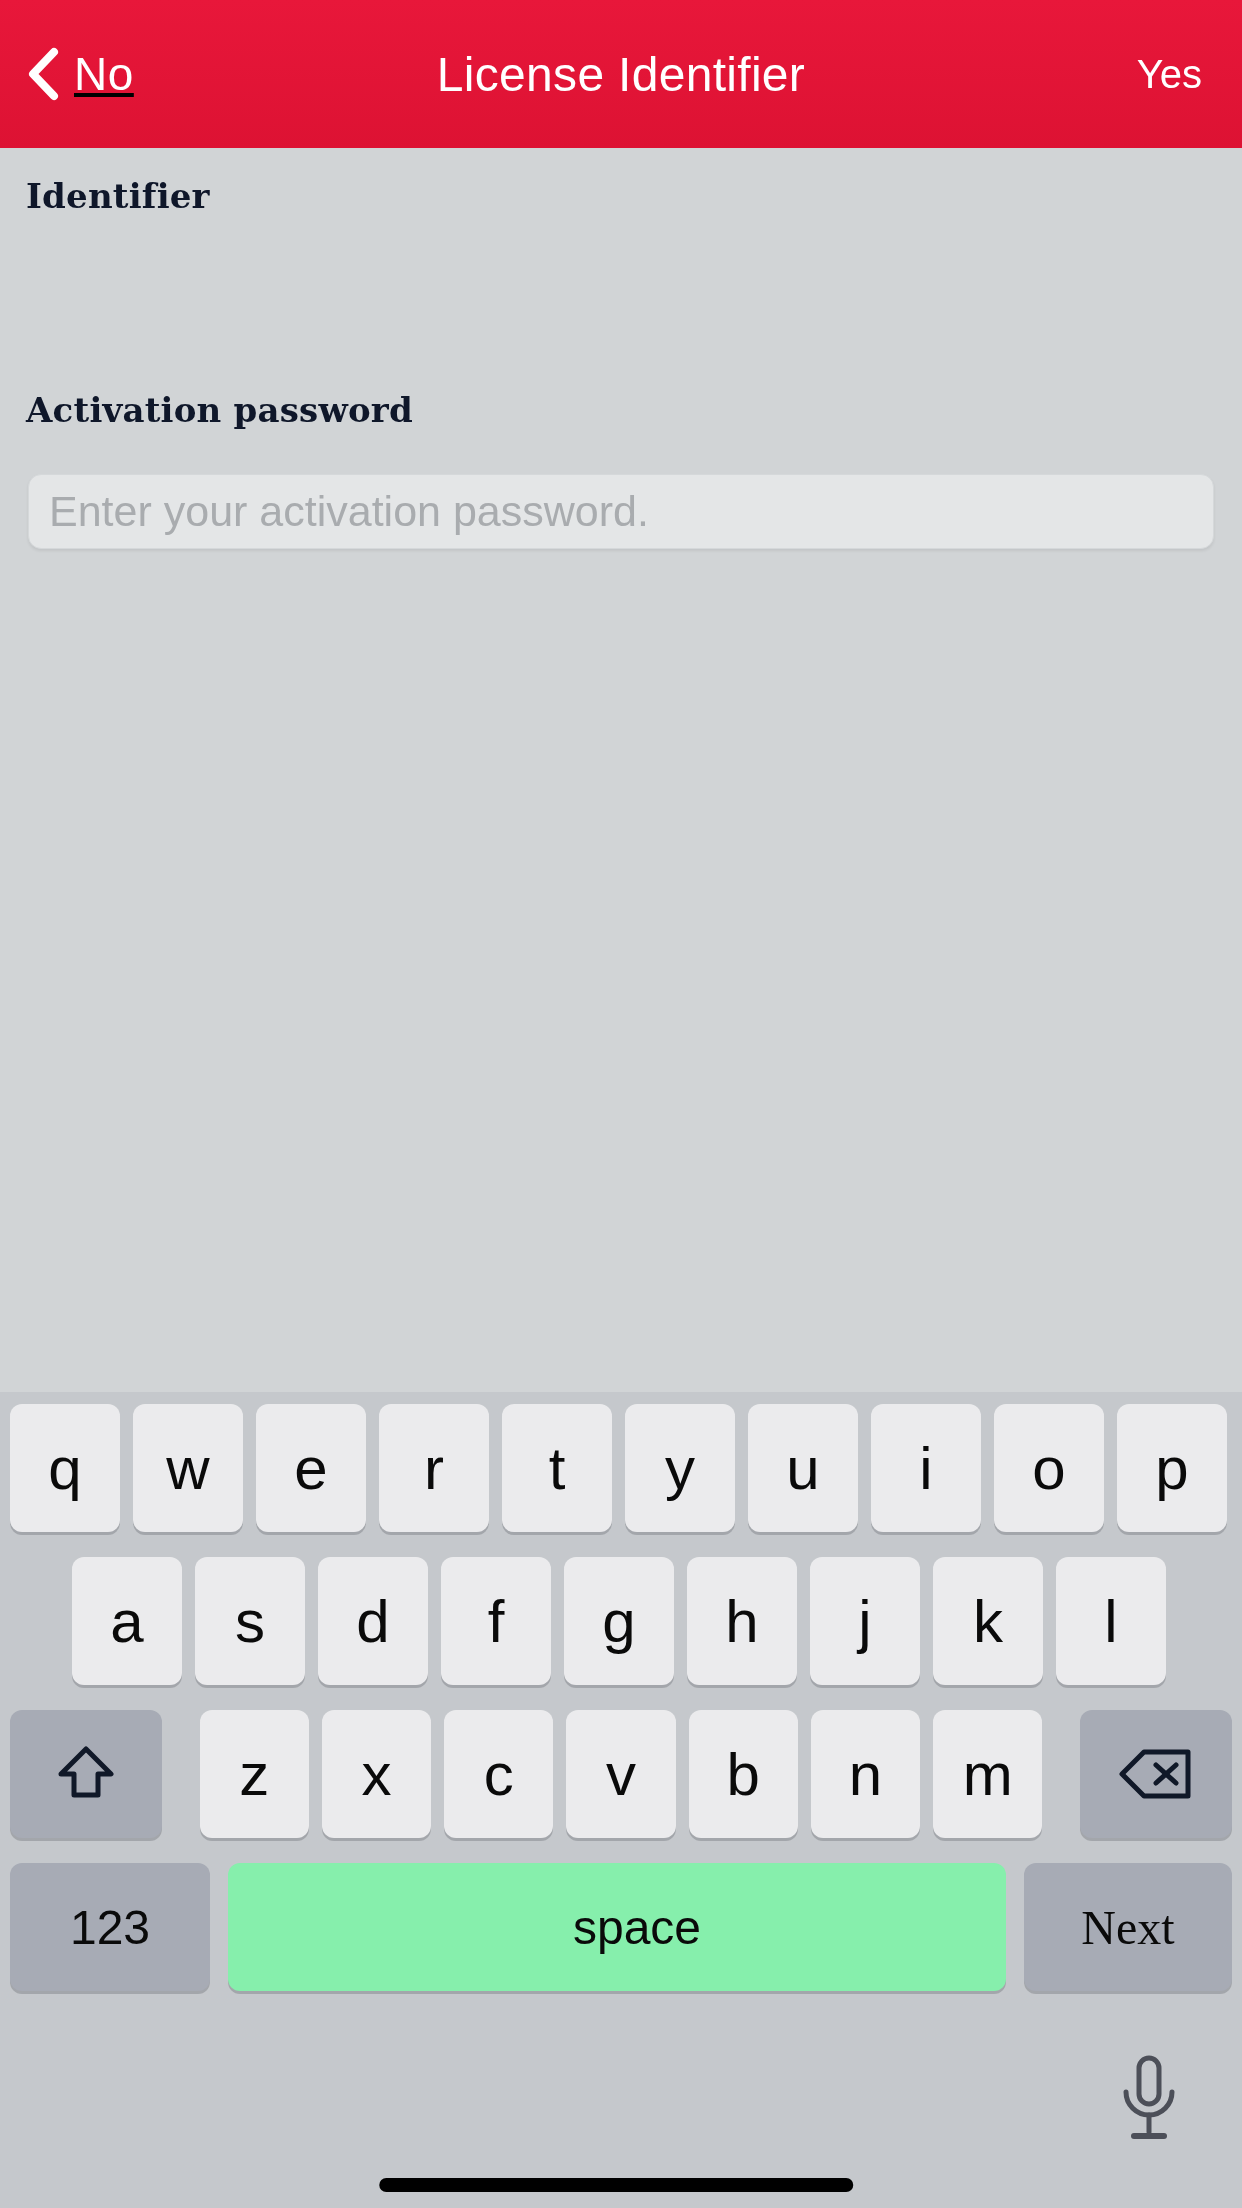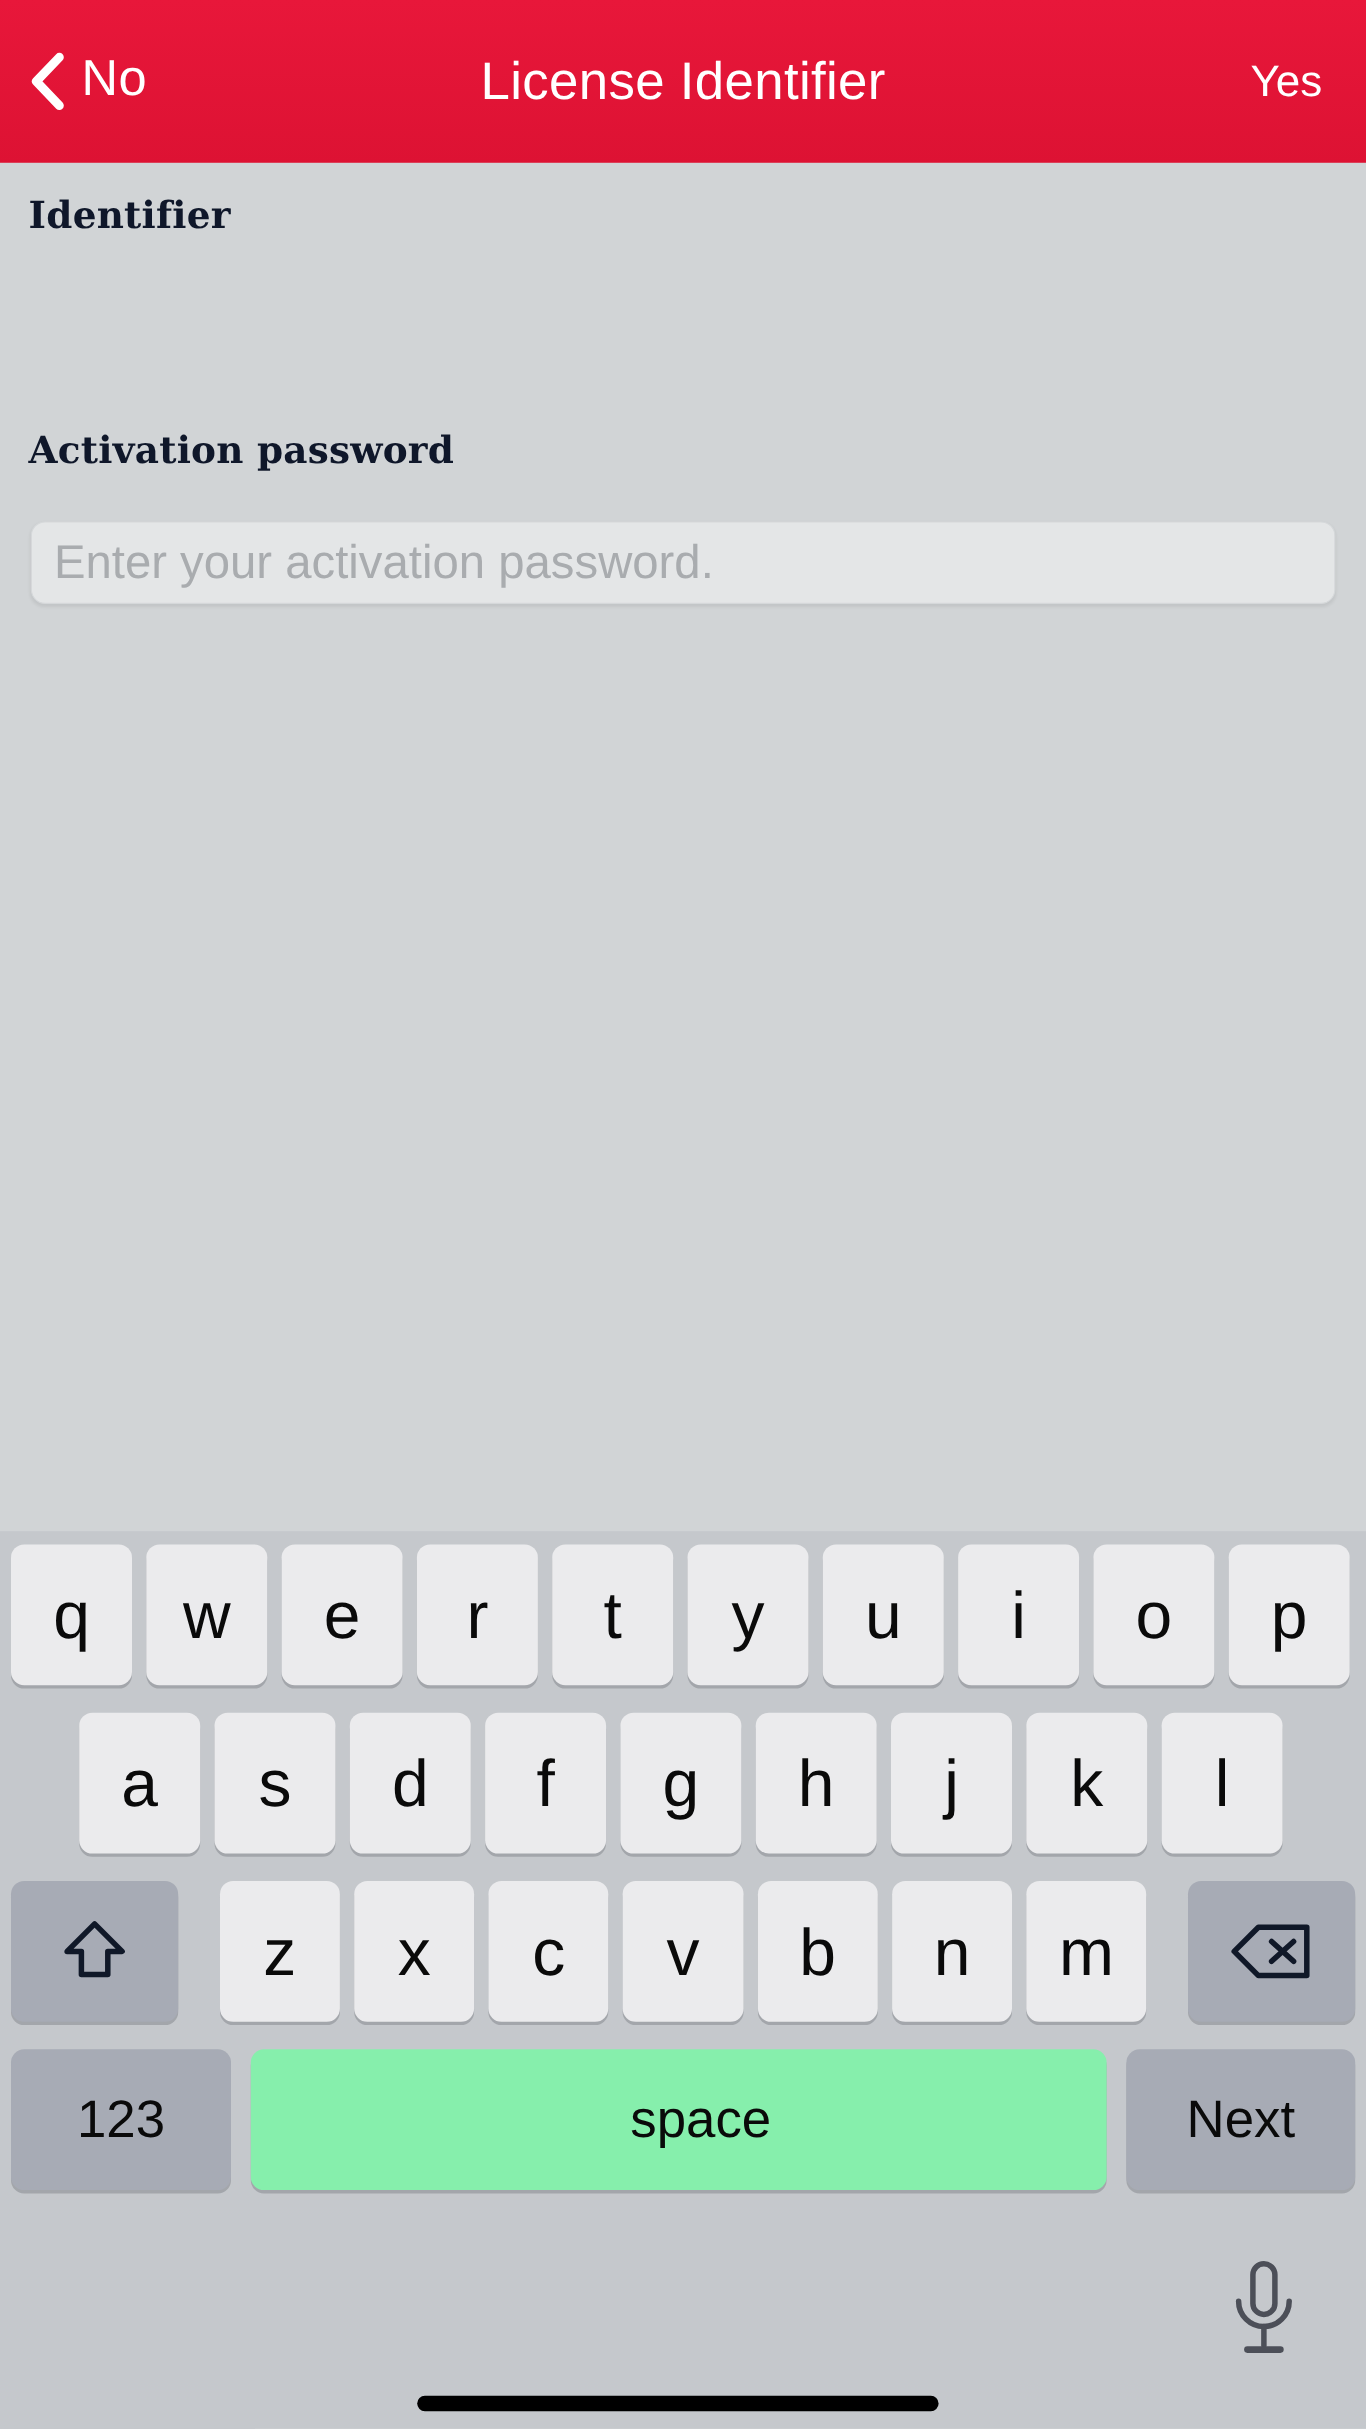--- a/index.html
+++ b/index.html
@@ -12,21 +12,21 @@
   #screen { position:relative; width:1242px; height:2208px; background:#d1d4d6; }
 
   
   .navbar {
     position:absolute; left:0; top:0; width:1242px; height:148px;
     background:#e31837;
     background-image:linear-gradient(180deg,#e8173a 0%,#dd1233 100%);
     display:flex; align-items:center; justify-content:space-between;
     padding:0 40px 0 26px;
   }
-  .nav-left { display:flex; align-items:flex-start; gap:14px; cursor:pointer; }
+  .nav-left { display:flex; align-items:center; gap:14px; cursor:pointer;text-decoration:underline; }
   .chevron-left { width:34px; height:54px; display:block; }
   .nav-btn-label { color:#ffffff; font-size:46px; letter-spacing:0.5px; line-height:1; }
   .nav-title {
     position:absolute; left:0; right:0; top:0; height:148px;
     display:flex; align-items:center; justify-content:center;
     color:#ffffff; font-size:48px; letter-spacing:0.3px; pointer-events:none;
   }
   .nav-right { color:#ffffff; font-size:40px; cursor:pointer; position:relative; z-index:2; }
 
   
@@ -91,21 +91,21 @@
   .row3 .key { width:110px; height:128px; margin-right:13px; }
   .row3 .key.fnkey { width:153px; }
   .row3 .key:last-child { margin-right:0; }
   .row3 .spacer { width:25px; }
 
   
   .row4 { top:471px; padding:0 10px; }
   .row4 .key { height:128px; }
   .k-123   { width:200px; margin-right:18px; }
   .k-space { flex:1; margin-right:18px; background:#86efac;padding-left:40px; }
-  .k-next  { width:208px; }
+  .k-next  { width:208px;font-family:Liberation Serif, serif; }
 
   .shift-icon, .bksp-icon { display:block; }
 
   
   .mic {
     position:absolute; right:62px; top:2052px;
     width:62px; height:92px; cursor:pointer;
   }
   .home-indicator {
     position:absolute; left:50%; transform:translateX(-1%);

